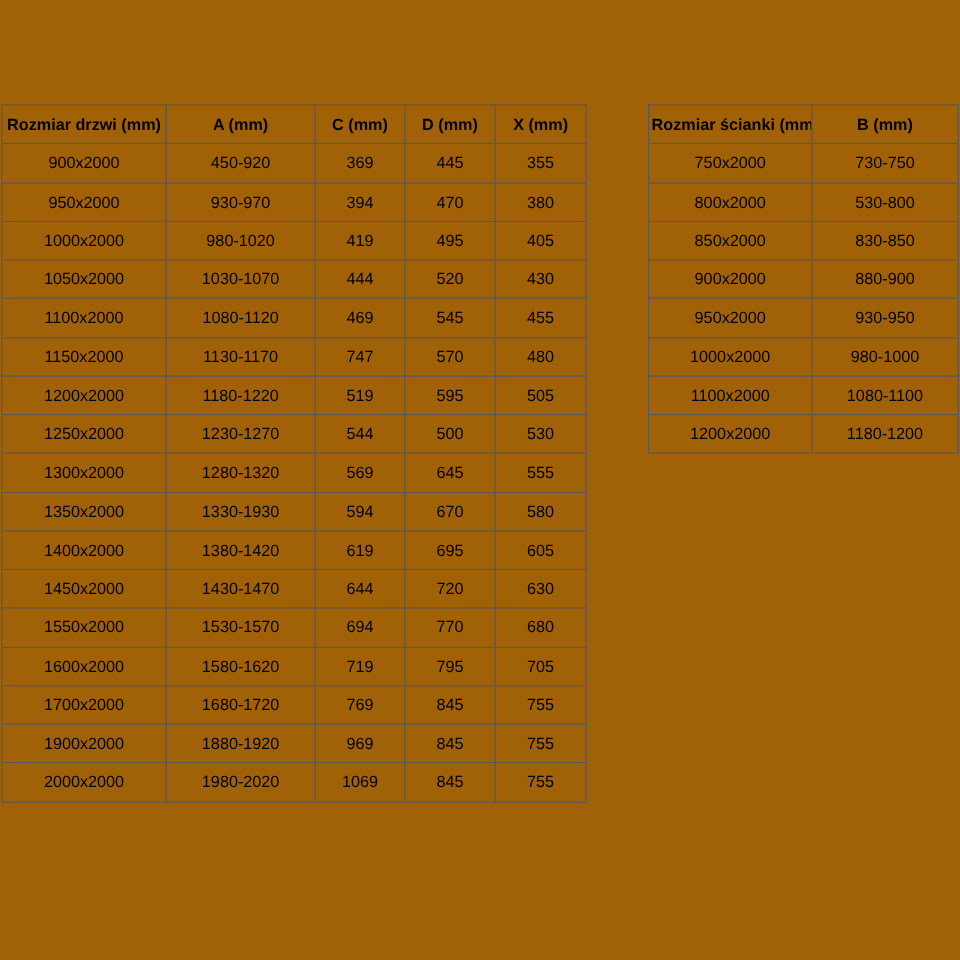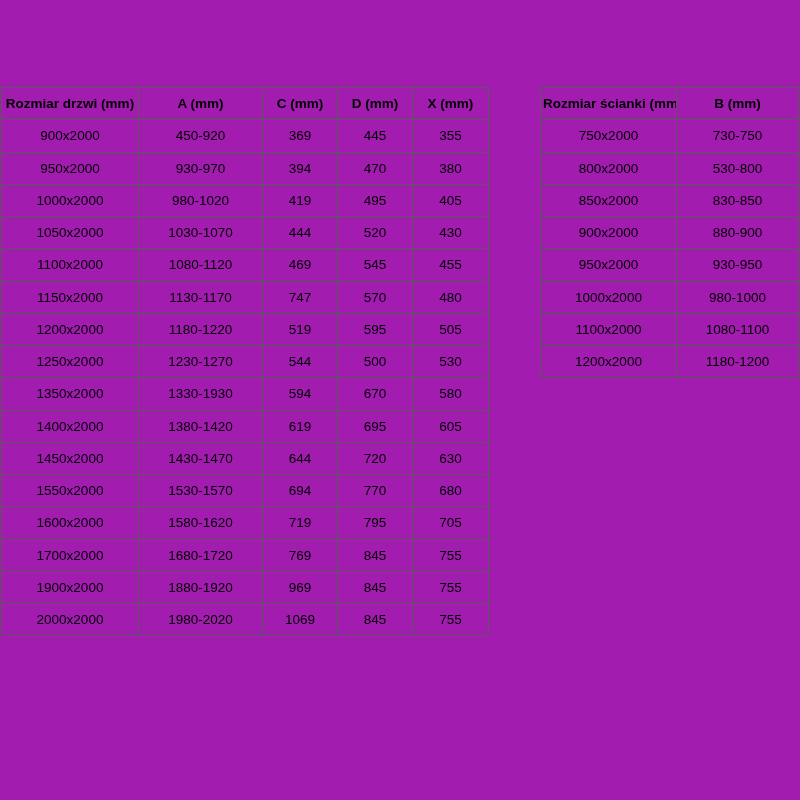--- a/index.html
+++ b/index.html
@@ -4,21 +4,21 @@
 <style>
   html, body {
     margin: 0;
     padding: 0;
     background: #ffffff;
   }
   .page {
     position: relative;
     width: 800px;
     height: 800px;
-    background: #a21caf;
+    background: #a16207;
     font-family: "Liberation Sans", sans-serif;
     color: #000000;
     overflow: hidden;
   }
   table.size-table {
     position: absolute;
     border-collapse: collapse;
     table-layout: fixed;
   }
   table.size-table th,
@@ -123,20 +123,27 @@
           <td>505</td>
         </tr>
         <tr>
           <td>1250x2000</td>
           <td>1230-1270</td>
           <td>544</td>
           <td>500</td>
           <td>530</td>
         </tr>
         <tr>
+          <td>1300x2000</td>
+          <td>1280-1320</td>
+          <td>569</td>
+          <td>645</td>
+          <td>555</td>
+        </tr>
+        <tr>
           <td>1350x2000</td>
           <td>1330-1930</td>
           <td>594</td>
           <td>670</td>
           <td>580</td>
         </tr>
         <tr>
           <td>1400x2000</td>
           <td>1380-1420</td>
           <td>619</td>

